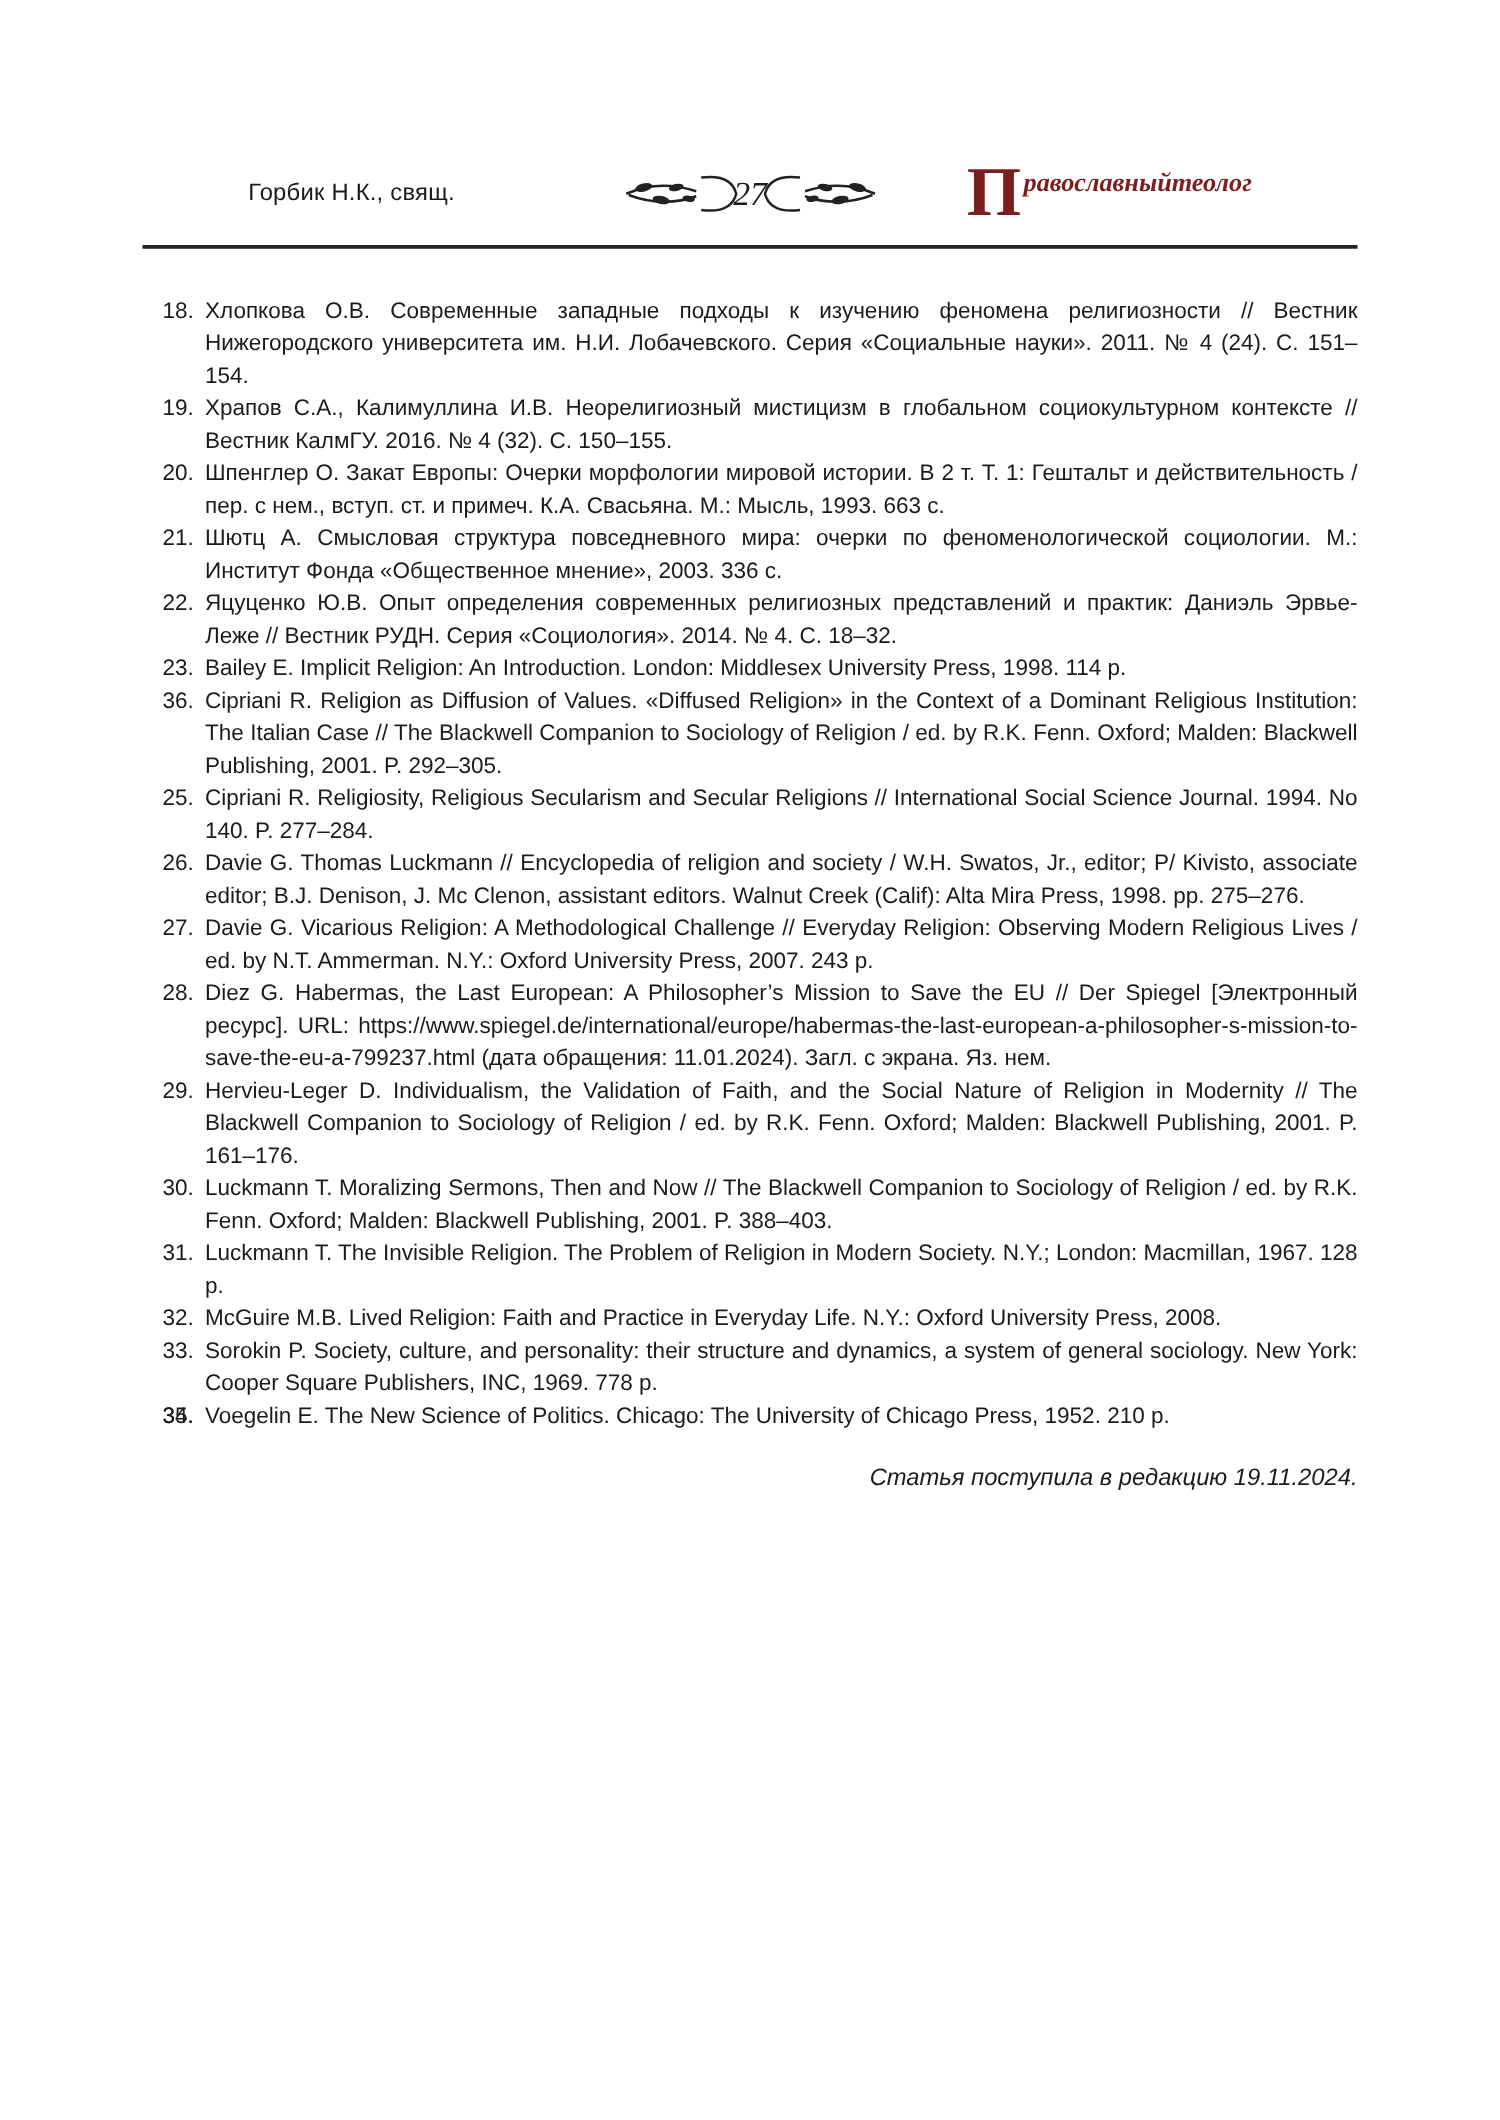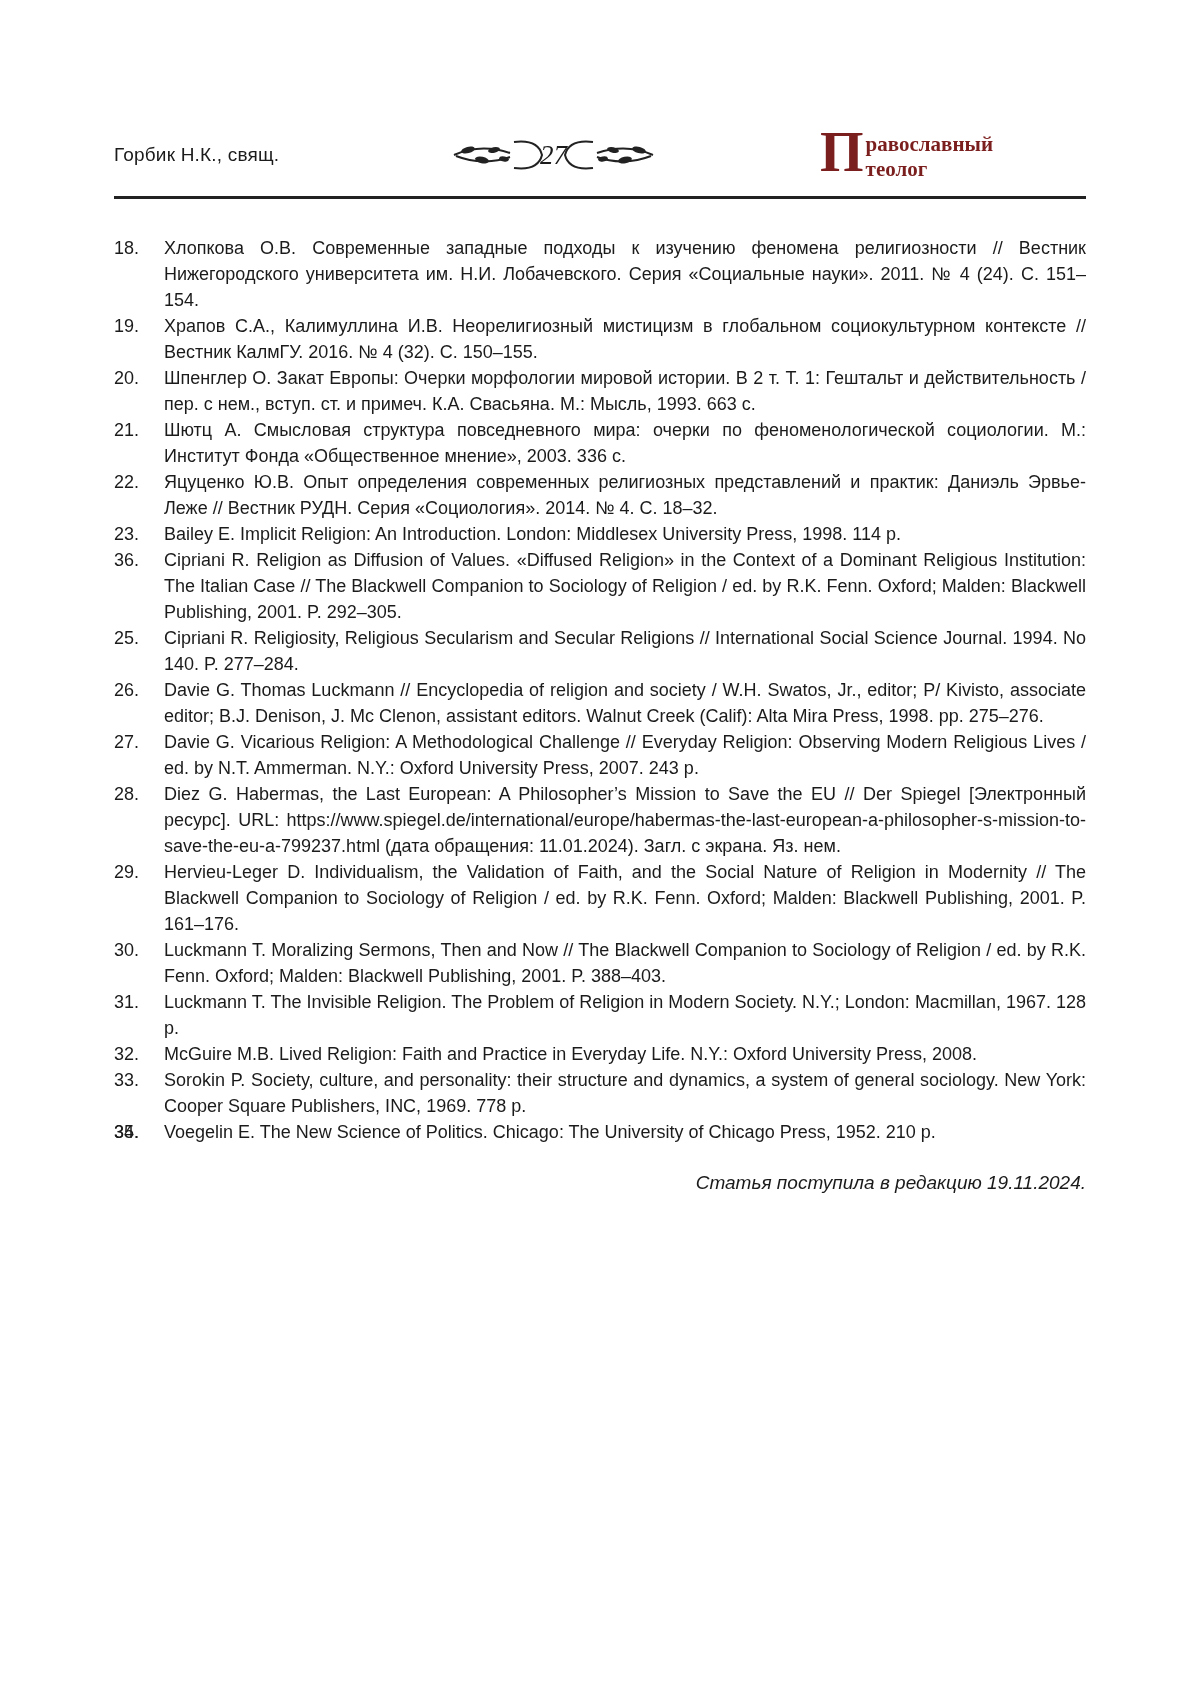--- a/index.html
+++ b/index.html
@@ -13,23 +13,22 @@
     overflow: hidden;
   }
   .page {
     width: 1200px;
     height: 1696px;
     padding: 126px 114px 40px 114px;
   }
   .header {
     display: flex;
     align-items: center;
-    justify-content: flex-start;
+    justify-content: center;
     height: 58px;
-    gap: 38px;
   }
   .author {
     font-size: 19px;
     letter-spacing: 0.2px;
     white-space: nowrap;
     width: 300px;
   }
   .ornament {
     display: flex;
     align-items: center;
@@ -56,24 +55,25 @@
     font-family: "Liberation Serif", serif;
     font-weight: bold;
   }
   .logo-p {
     font-size: 56px;
     line-height: 0.85;
     margin-right: 2px;
   }
   .logo-text {
     display: flex;
-    flex-direction: column;
+    flex-direction: row;
     font-size: 21px;
     line-height: 1.18;
     margin-top: 3px;
+    font-style: italic;
   }
   .rule {
     border: none;
     border-top: 3px solid #222222;
     margin-top: 12px;
   }
   .refs {
     list-style: none;
     margin-top: 36px;
     font-size: 18px;
@@ -81,21 +81,21 @@
   }
   .ref {
     position: relative;
     padding-left: 50px;
     text-align: justify;
     overflow-wrap: break-word;
     word-break: break-word;
   }
   .ref-num {
     position: absolute;
-    left: 0;
+    left: 16px;
     top: 0;
   }
   .footer-note {
     margin-top: 27px;
     text-align: right;
     font-style: italic;
     font-size: 19px;
     color: #1b1b1b;
   }
 </style>

